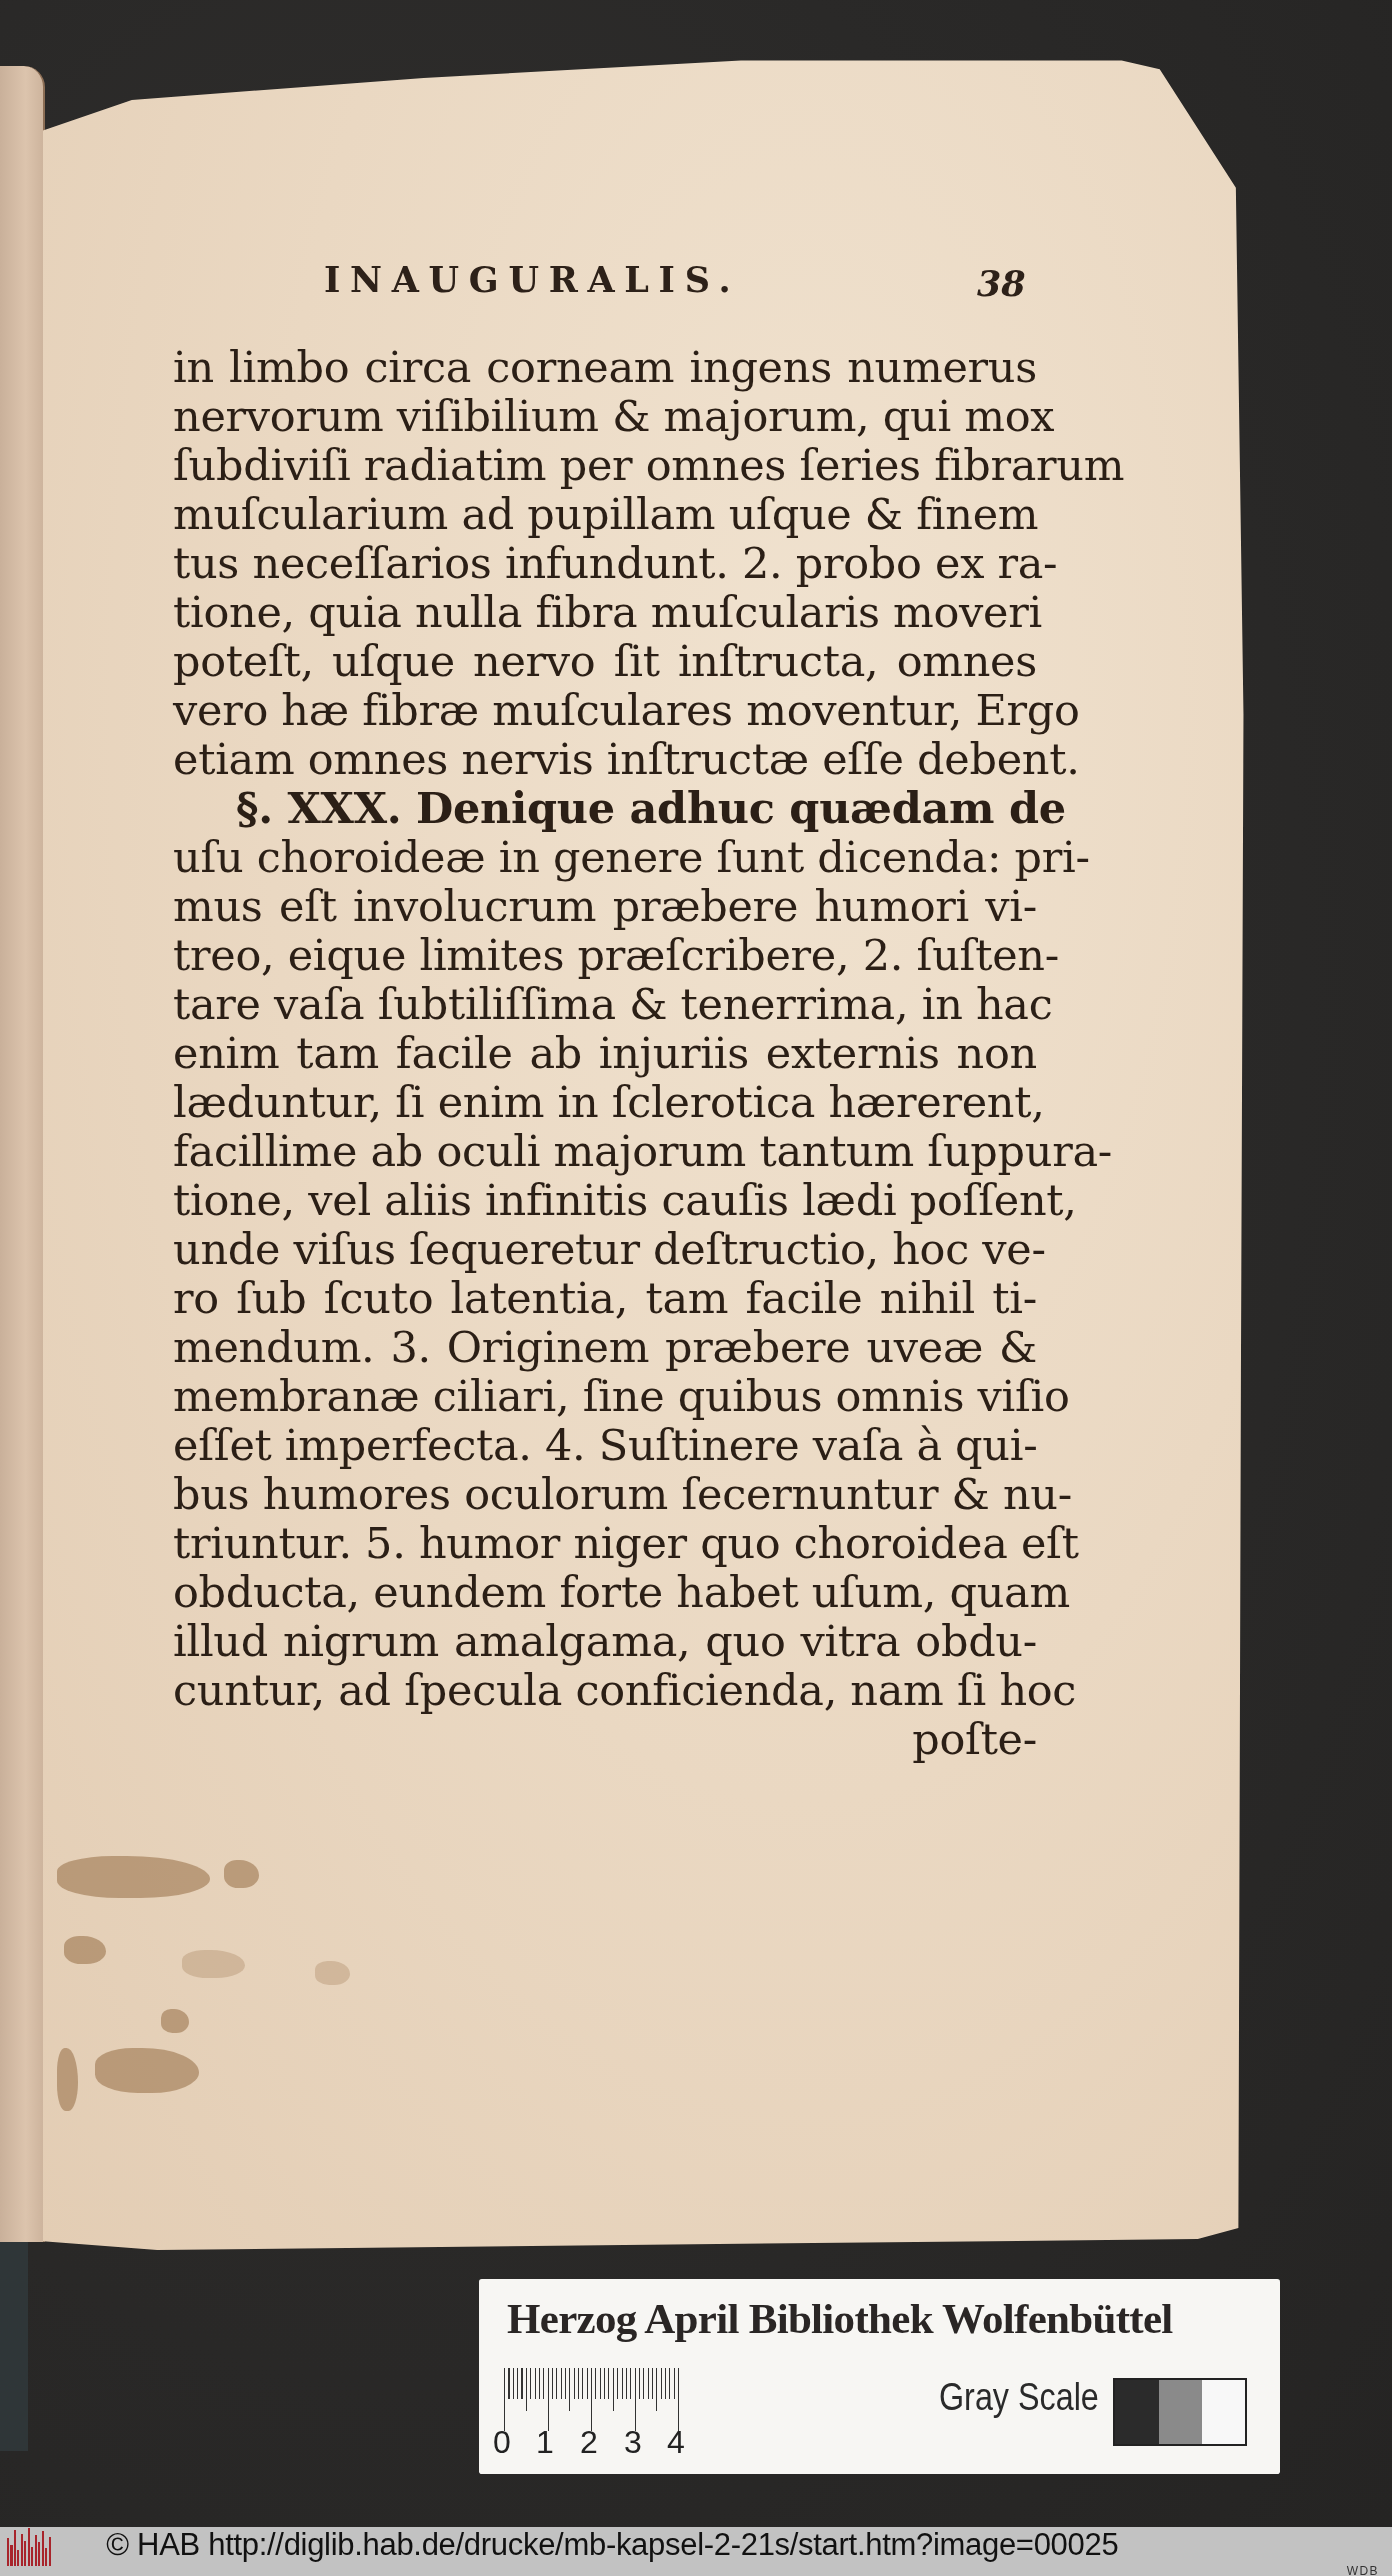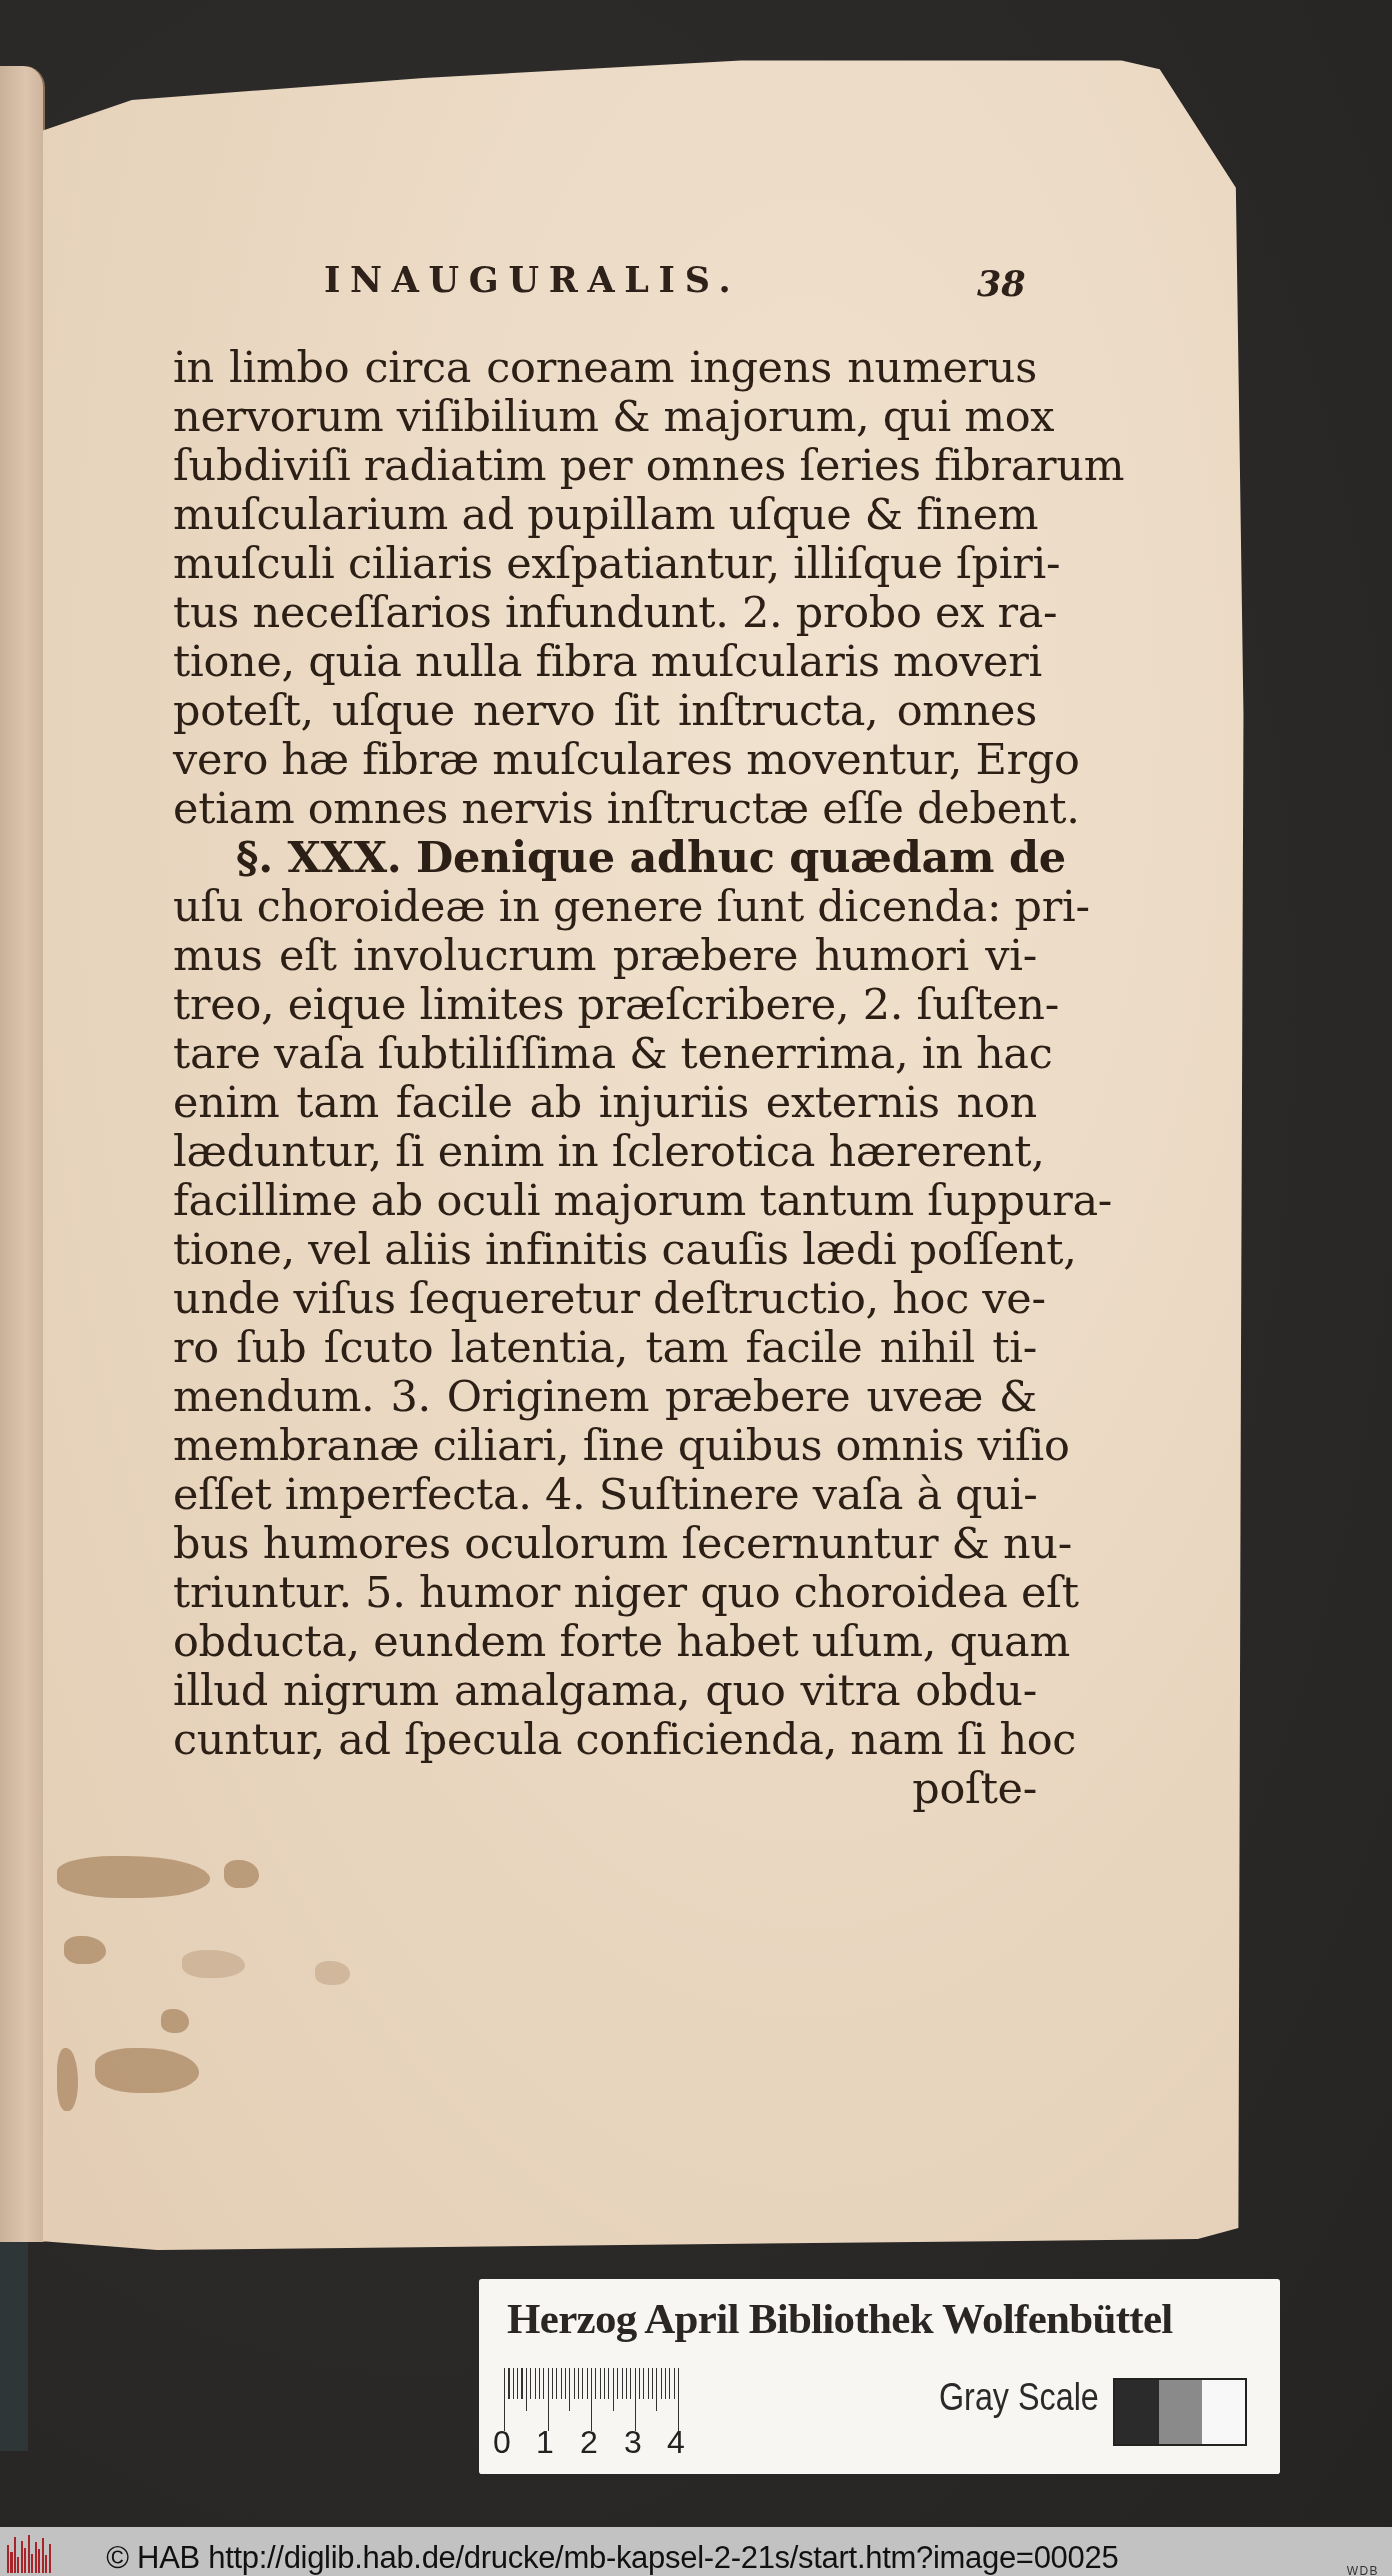--- a/index.html
+++ b/index.html
@@ -72,21 +72,21 @@
     transform: scaleX(0.85); transform-origin: left;
   }
   .grayscale-swatches {
     position: absolute; left: 634px; top: 99px; width: 130px; height: 64px;
     border: 2.1px solid #222; display: flex;
   }
   .swatch { height: 100%; }
   
   .footer {
     position: absolute; left: 0; top: 2527px; width: 1393px; height: 49px;
-    background: #c2c2c2; display: flex; align-items: flex-end;
+    background: #c2c2c2; display: flex; align-items: flex-start;
   }
   .footer-logo { width: 56px; height: 42px; margin-left: 4.2px; position: relative; }
   .footer-logo span {
     position: absolute; bottom: 2.8px; width: 2.1px; background: #a8242b;
   }
   .footer-text {
     font-family: "Liberation Sans", sans-serif; font-size: 31px; color: #111;
     margin-left: 46px; letter-spacing: -0.3px;
   }
   .footer-wdb {
@@ -113,21 +113,20 @@
 </div>
 
 <div class="running-head">INAUGURALIS.</div>
 <div class="page-number">38</div>
 
 <div class="text-block">
   <div class="line">in limbo circa corneam ingens numerus</div>
   <div class="line">nervorum viſibilium &amp; majorum, qui mox</div>
   <div class="line">ſubdiviſi radiatim per omnes ſeries fibrarum</div>
   <div class="line">muſcularium ad pupillam uſque &amp; finem</div>
-  <div class="line">muſculi ciliaris exſpatiantur, illiſque ſpiri-</div>
   <div class="line">tus neceſſarios infundunt. 2. probo ex ra-</div>
   <div class="line">tione, quia nulla fibra muſcularis moveri</div>
   <div class="line">poteſt, uſque nervo ſit inſtructa, omnes</div>
   <div class="line">vero hæ fibræ muſculares moventur, Ergo</div>
   <div class="line">etiam omnes nervis inſtructæ eſſe debent.</div>
   <div class="line indent">§. XXX. Denique adhuc quædam de</div>
   <div class="line">uſu choroideæ in genere ſunt dicenda: pri-</div>
   <div class="line">mus eſt involucrum præbere humori vi-</div>
   <div class="line">treo, eique limites præſcribere, 2. ſuſten-</div>
   <div class="line">tare vaſa ſubtiliſſima &amp; tenerrima, in hac</div>

